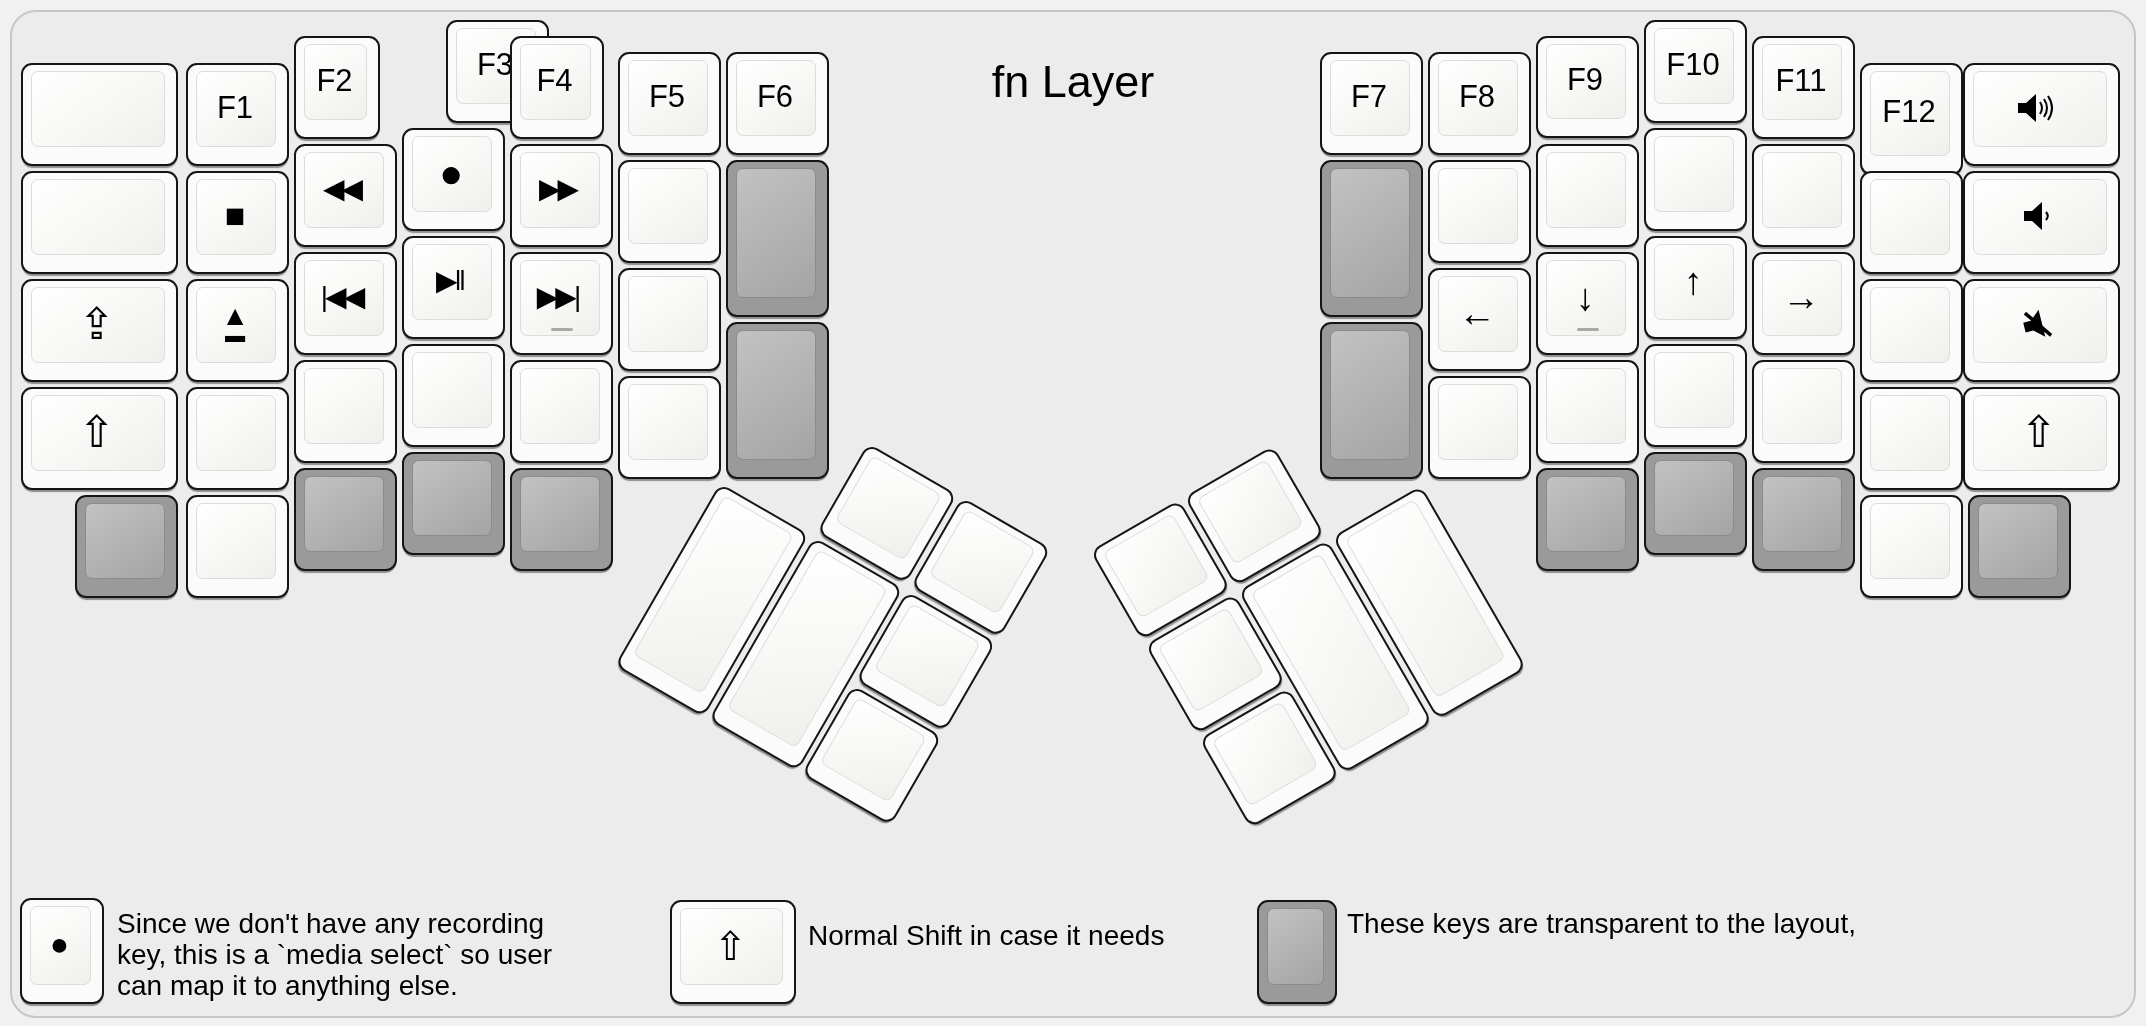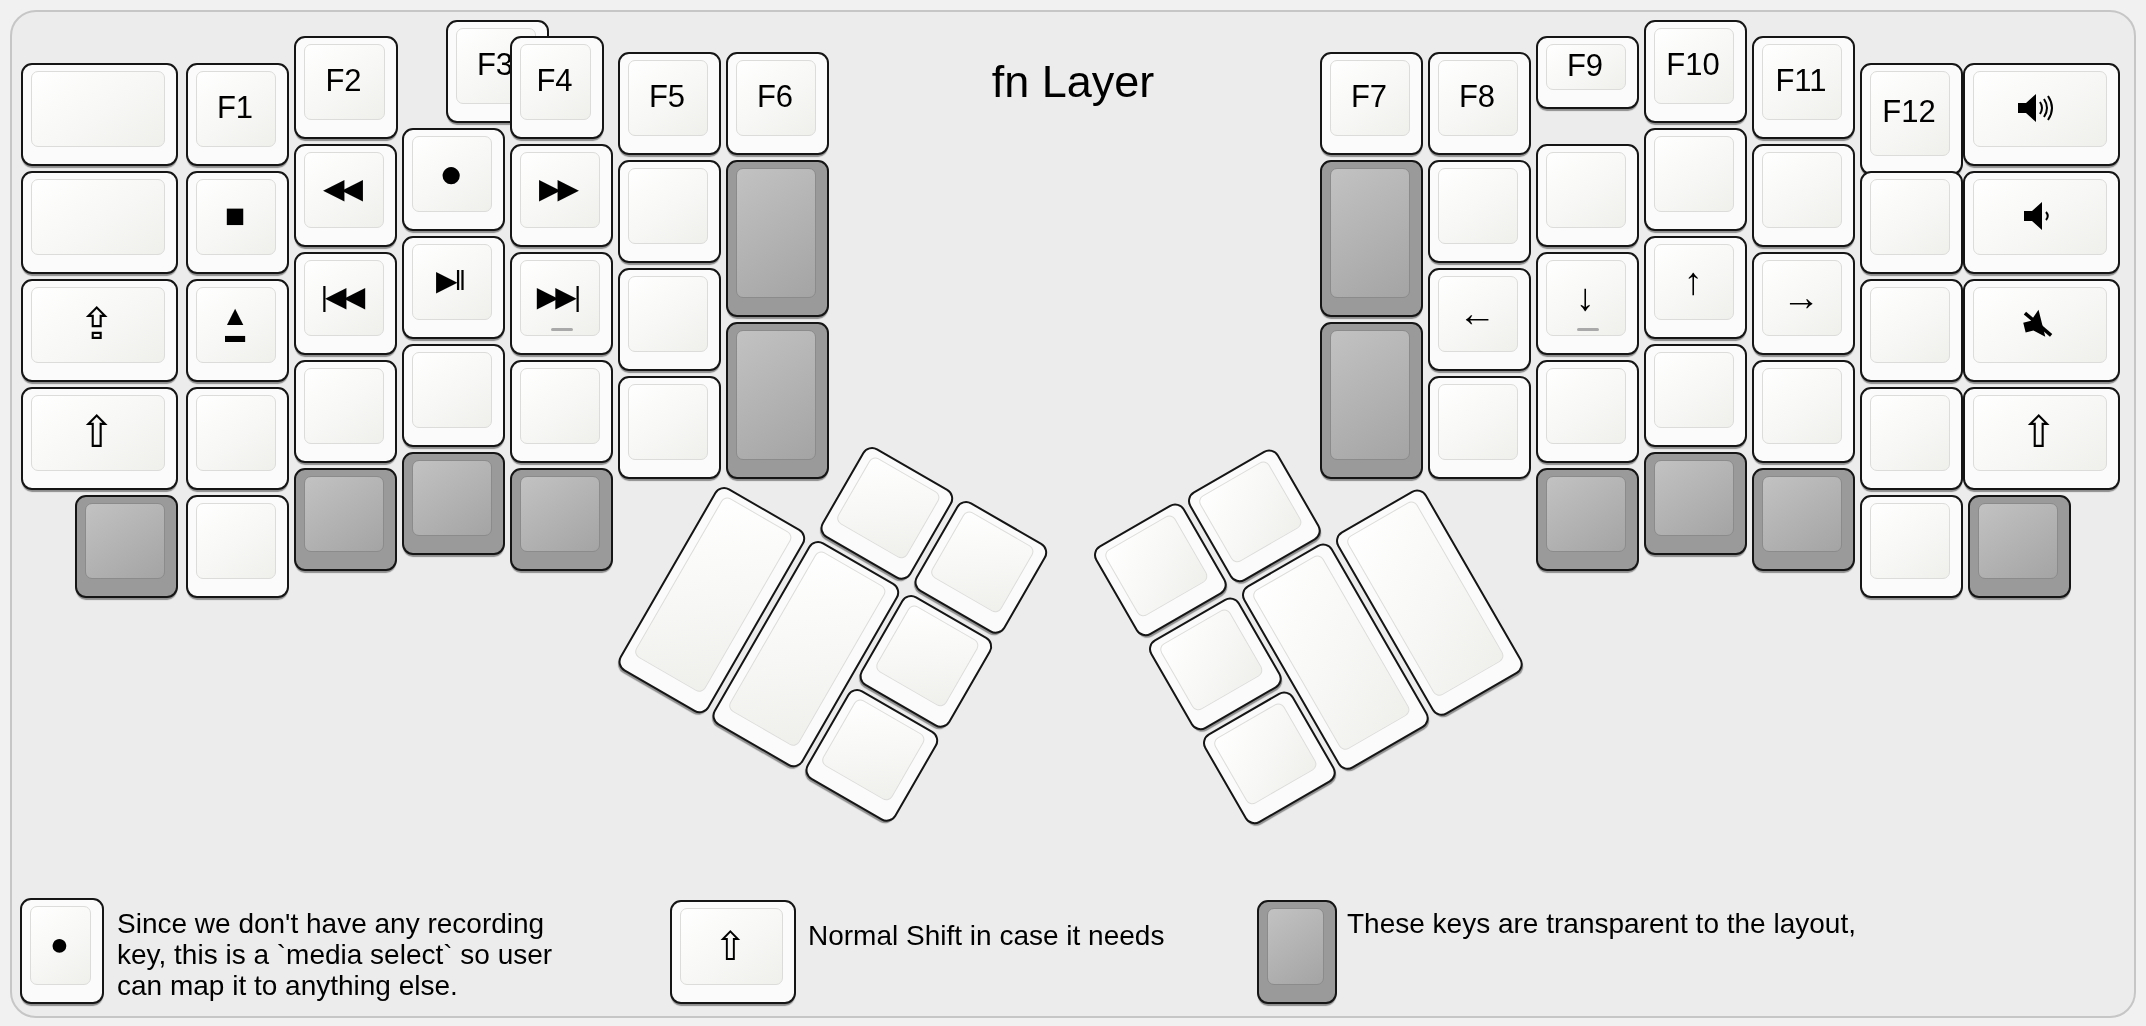--- a/index.html
+++ b/index.html
@@ -97,21 +97,21 @@
         <div>▲</div>
         <div>▬</div>
       </div>
     </div>
     <div class="key white" style="left: 186px; top: 387px; width: 103px; height: 103px;">
       <div class="cap"></div>
     </div>
     <div class="key white" style="left: 186px; top: 495px; width: 103px; height: 103px;">
       <div class="cap"></div>
     </div>
-    <div class="key white" style="left: 294px; top: 36px; width: 104px; height: 103px;">
+    <div class="key white" style="left: 294px; top: 36px; width: 86px; height: 103px;">
       <div class="cap"></div>
       <div class="klabel">
         <div>F2</div>
       </div>
     </div>
     <div class="key white" style="left: 294px; top: 144px; width: 103px; height: 103px;">
       <div class="cap"></div>
       <div class="klabel media" style="font-size: 28px;">
         <div>◀◀</div>
       </div>
@@ -263,21 +263,21 @@
     </div>
     <div class="key white" style="left: 1428px; top: 268px; width: 103px; height: 103px;">
       <div class="cap"></div>
       <div class="klabel" style="font-size: 38px;">
         <div>←</div>
       </div>
     </div>
     <div class="key white" style="left: 1428px; top: 376px; width: 103px; height: 103px;">
       <div class="cap"></div>
     </div>
-    <div class="key white" style="left: 1536px; top: 36px; width: 103px; height: 73px;">
+    <div class="key white" style="left: 1536px; top: 36px; width: 103px; height: 102px;">
       <div class="cap"></div>
       <div class="klabel">
         <div>F9</div>
       </div>
     </div>
     <div class="key white" style="left: 1536px; top: 144px; width: 103px; height: 103px;">
       <div class="cap"></div>
     </div>
     <div class="key white" style="left: 1536px; top: 252px; width: 103px; height: 103px;">
       <div class="cap"></div>

